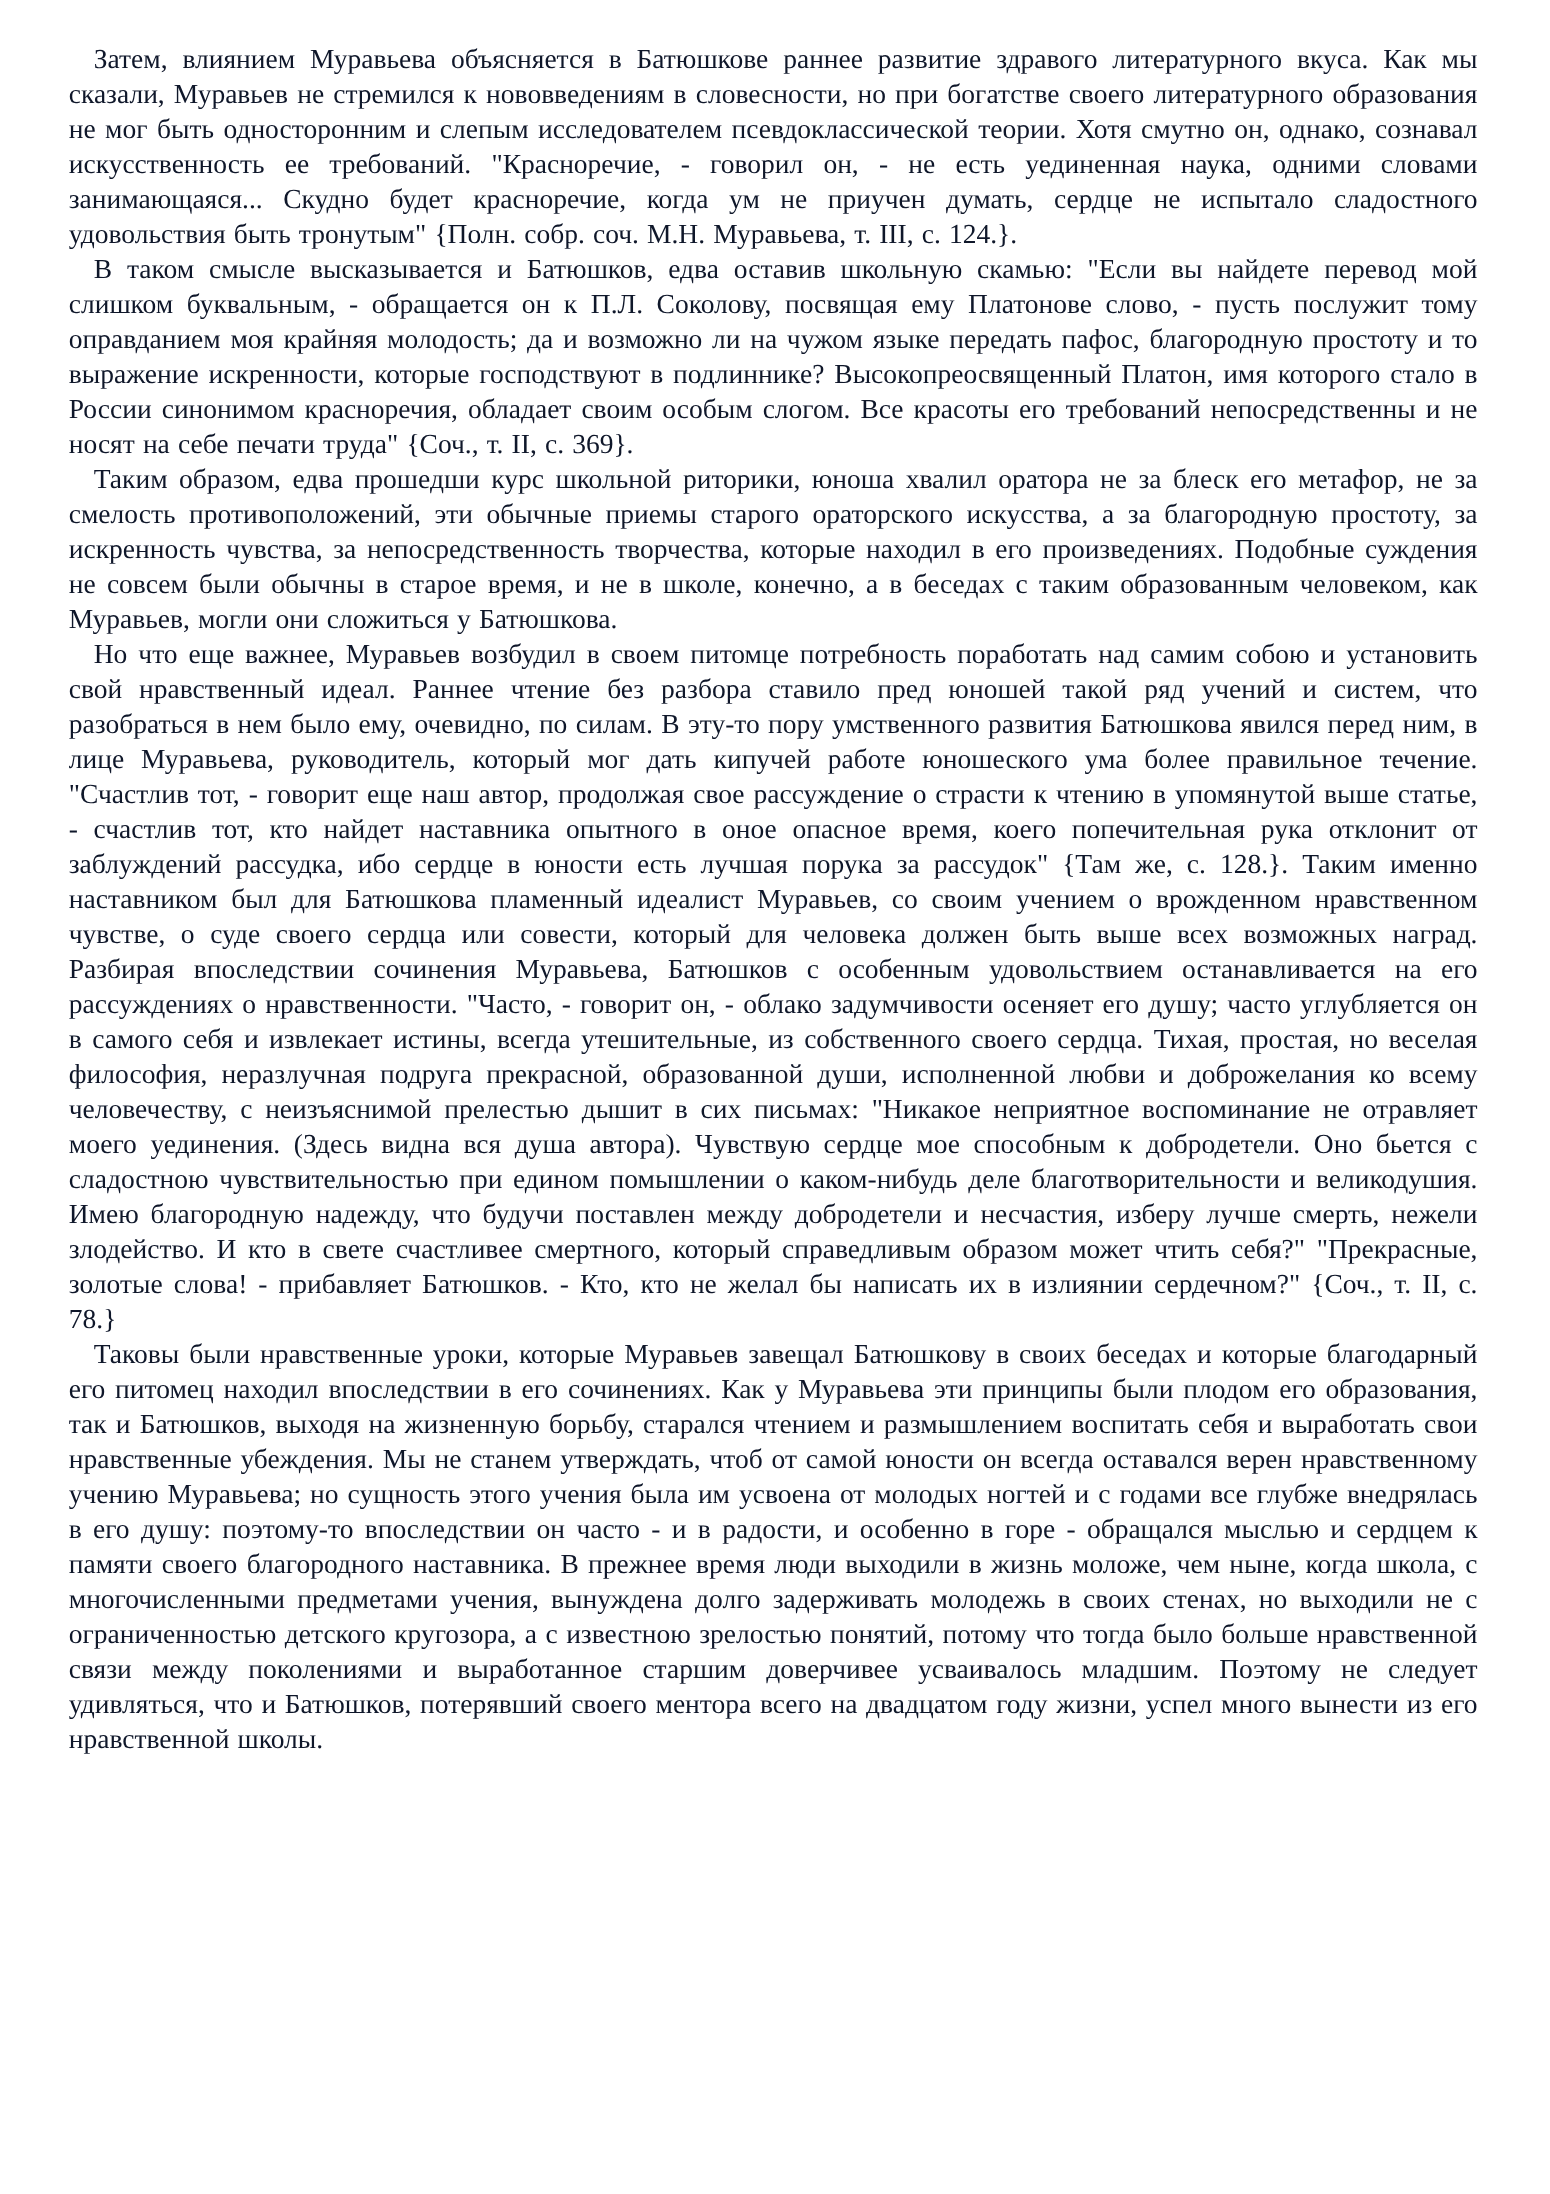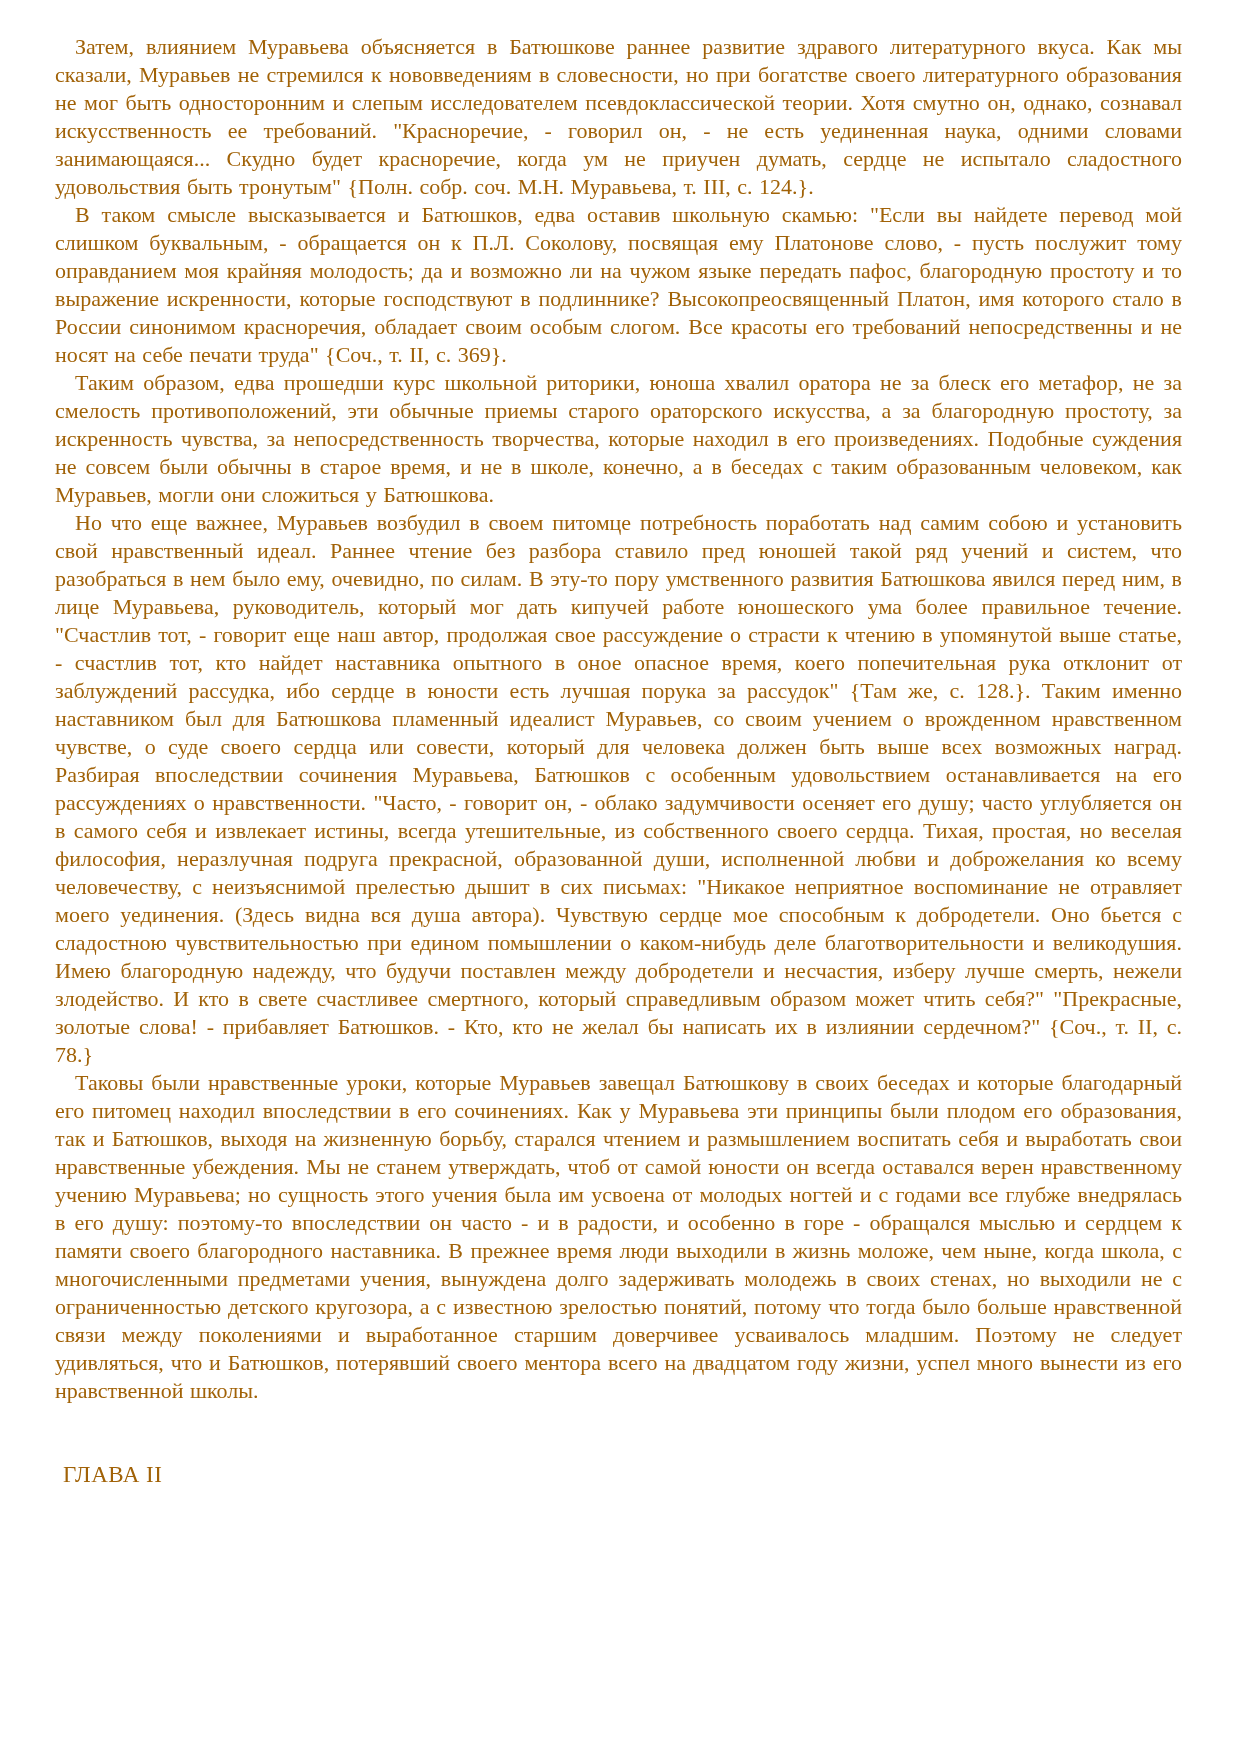--- a/index.html
+++ b/index.html
@@ -11,21 +11,21 @@
     width: 1240px;
     height: 1755px;
     overflow: hidden;
   }
   .page {
     box-sizing: border-box;
     width: 1240px;
     height: 1755px;
     padding: 33px 58px 0 55px;
     background: #ffffff;
-    color: #a16207;
+    color: #0f172a;
     font-family: "Liberation Serif", "DejaVu Serif", serif;
     font-size: 22px;
     line-height: 28px;
   }
   .text-body p {
     margin: 0;
     padding: 0;
     text-align: justify;
     text-indent: 20px;
     word-spacing: 1px;
@@ -44,14 +44,13 @@
 <body>
 
 <div class="page">
   <div class="text-body">
       <p>Затем, влиянием Муравьева объясняется в Батюшкове раннее развитие здравого литературного вкуса. Как мы сказали, Муравьев не стремился к нововведениям в словесности, но при богатстве своего литературного образования не мог быть односторонним и слепым исследователем псевдоклассической теории. Хотя смутно он, однако, сознавал искусственность ее требований. "Красноречие, - говорил он, - не есть уединенная наука, одними словами занимающаяся... Скудно будет красноречие, когда ум не приучен думать, сердце не испытало сладостного удовольствия быть тронутым" {Полн. собр. соч. М.Н. Муравьева, т. III, с. 124.}.</p>
       <p>В таком смысле высказывается и Батюшков, едва оставив школьную скамью: "Если вы найдете перевод мой слишком буквальным, - обращается он к П.Л. Соколову, посвящая ему Платонове слово, - пусть послужит тому оправданием моя крайняя молодость; да и возможно ли на чужом языке передать пафос, благородную простоту и то выражение искренности, которые господствуют в подлиннике? Высокопреосвященный Платон, имя которого стало в России синонимом красноречия, обладает своим особым слогом. Все красоты его требований непосредственны и не носят на себе печати труда" {Соч., т. II, с. 369}.</p>
       <p>Таким образом, едва прошедши курс школьной риторики, юноша хвалил оратора не за блеск его метафор, не за смелость противоположений, эти обычные приемы старого ораторского искусства, а за благородную простоту, за искренность чувства, за непосредственность творчества, которые находил в его произведениях. Подобные суждения не совсем были обычны в старое время, и не в школе, конечно, а в беседах с таким образованным человеком, как Муравьев, могли они сложиться у Батюшкова.</p>
       <p>Но что еще важнее, Муравьев возбудил в своем питомце потребность поработать над самим собою и установить свой нравственный идеал. Раннее чтение без разбора ставило пред юношей такой ряд учений и систем, что разобраться в нем было ему, очевидно, по силам. В эту-то пору умственного развития Батюшкова явился перед ним, в лице Муравьева, руководитель, который мог дать кипучей работе юношеского ума более правильное течение. "Счастлив тот, - говорит еще наш автор, продолжая свое рассуждение о страсти к чтению в упомянутой выше статье, - счастлив тот, кто найдет наставника опытного в оное опасное время, коего попечительная рука отклонит от заблуждений рассудка, ибо сердце в юности есть лучшая порука за рассудок" {Там же, с. 128.}. Таким именно наставником был для Батюшкова пламенный идеалист Муравьев, со своим учением о врожденном нравственном чувстве, о суде своего сердца или совести, который для человека должен быть выше всех возможных наград. Разбирая впоследствии сочинения Муравьева, Батюшков с особенным удовольствием останавливается на его рассуждениях о нравственности. "Часто, - говорит он, - облако задумчивости осеняет его душу; часто углубляется он в самого себя и извлекает истины, всегда утешительные, из собственного своего сердца. Тихая, простая, но веселая философия, неразлучная подруга прекрасной, образованной души, исполненной любви и доброжелания ко всему человечеству, с неизъяснимой прелестью дышит в сих письмах: "Никакое неприятное воспоминание не отравляет моего уединения. (Здесь видна вся душа автора). Чувствую сердце мое способным к добродетели. Оно бьется с сладостною чувствительностью при едином помышлении о каком-нибудь деле благотворительности и великодушия. Имею благородную надежду, что будучи поставлен между добродетели и несчастия, изберу лучше смерть, нежели злодейство. И кто в свете счастливее смертного, который справедливым образом может чтить себя?" "Прекрасные, золотые слова! - прибавляет Батюшков. - Кто, кто не желал бы написать их в излиянии сердечном?" {Соч., т. II, с. 78.}</p>
       <p>Таковы были нравственные уроки, которые Муравьев завещал Батюшкову в своих беседах и которые благодарный его питомец находил впоследствии в его сочинениях. Как у Муравьева эти принципы были плодом его образования, так и Батюшков, выходя на жизненную борьбу, старался чтением и размышлением воспитать себя и выработать свои нравственные убеждения. Мы не станем утверждать, чтоб от самой юности он всегда оставался верен нравственному учению Муравьева; но сущность этого учения была им усвоена от молодых ногтей и с годами все глубже внедрялась в его душу: поэтому-то впоследствии он часто - и в радости, и особенно в горе - обращался мыслью и сердцем к памяти своего благородного наставника. В прежнее время люди выходили в жизнь моложе, чем ныне, когда школа, с многочисленными предметами учения, вынуждена долго задерживать молодежь в своих стенах, но выходили не с ограниченностью детского кругозора, а с известною зрелостью понятий, потому что тогда было больше нравственной связи между поколениями и выработанное старшим доверчивее усваивалось младшим. Поэтому не следует удивляться, что и Батюшков, потерявший своего ментора всего на двадцатом году жизни, успел много вынести из его нравственной школы.</p>
     </div>
-  <h2 class="chapter-heading">ГЛАВА II</h2>
 </div>
 
 </body></html>

